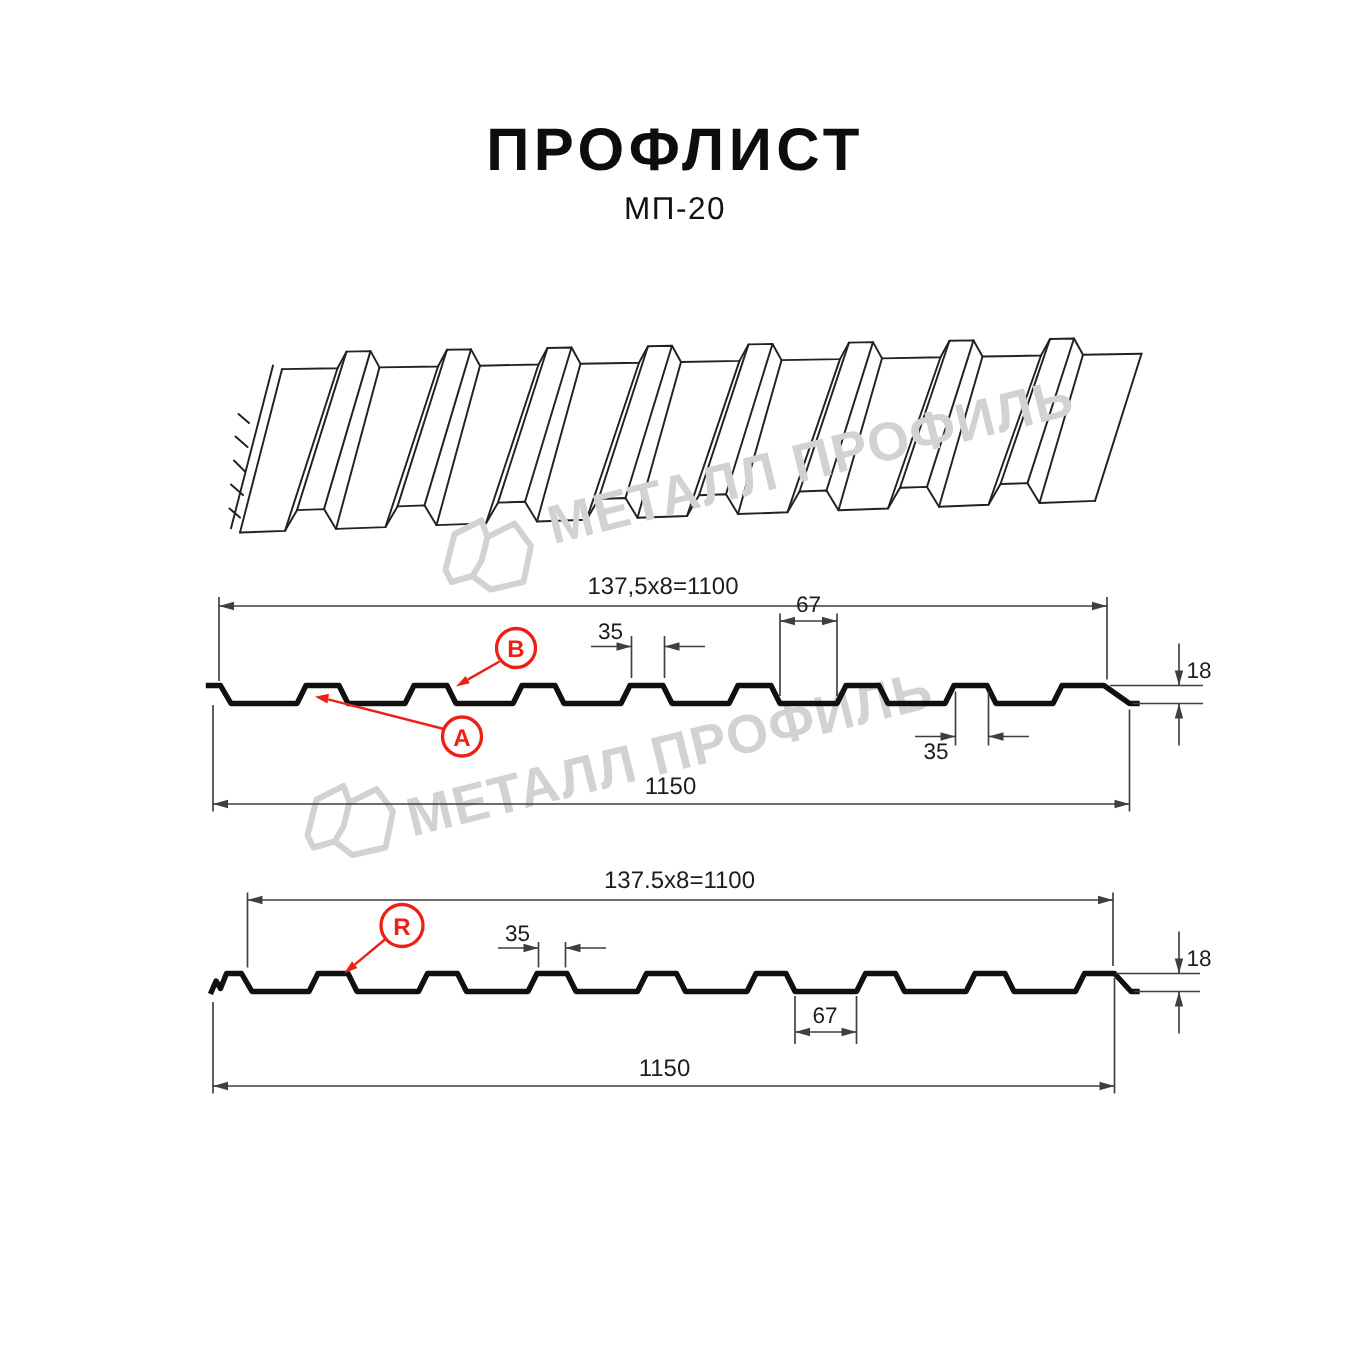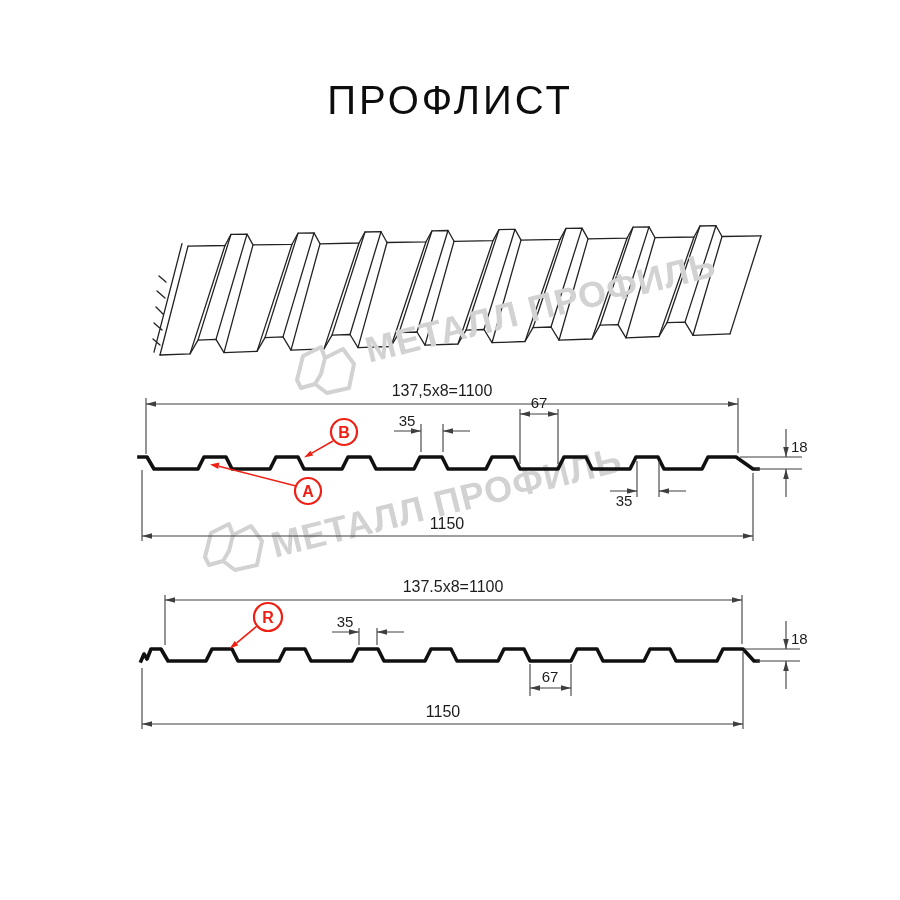--- a/index.html
+++ b/index.html
@@ -1,19 +1,19 @@
 <!DOCTYPE html>
 <html><head>
 <meta charset="utf-8">
 <style>
   html,body{margin:0;padding:0;background:#ffffff;}
   .page{position:relative;width:900px;height:900px;background:#ffffff;overflow:hidden;
         font-family:"Liberation Sans",sans-serif;}
   .title{position:absolute;left:0;top:78px;width:900px;text-align:center;
-         font-size:40px;font-weight:400;letter-spacing:3px;color:#0d0d0d;margin:0;}
+         font-size:40px;font-weight:700;letter-spacing:3px;color:#0d0d0d;margin:0;}
   .subtitle{position:absolute;left:0;top:128px;width:900px;text-align:center;
             font-size:21px;font-weight:400;letter-spacing:1px;color:#111;margin:0;}
   .note{position:absolute;left:0;top:797px;width:900px;text-align:center;
         font-size:19px;font-weight:700;letter-spacing:0.5px;color:#141414;margin:0;}
   svg{position:absolute;overflow:visible;}
   .sheet3d{left:140px;top:218px;}
   .diag1{left:125px;top:384px;}
   .diag2{left:125px;top:580px;}
   .thin{stroke:#222;stroke-width:1.3;fill:none;stroke-linejoin:round;stroke-linecap:round;}
   .profile{stroke:#101010;stroke-width:3.6;fill:none;stroke-linejoin:round;stroke-linecap:square;}
@@ -32,20 +32,21 @@
   .wm-logo{position:absolute;}
   .wm-logo path{stroke:#d3d2d2;stroke-width:4;fill:none;stroke-linejoin:round;}
   .anchor-mid{text-anchor:middle;}
 </style>
 </head>
 <body>
 
 <div class="page">
 
   <h1 class="title">ПРОФЛИСТ</h1>
+  <div class="subtitle">МП-20</div>
 
   <svg class="sheet3d" width="640" height="150" viewBox="140 218 640 150">
     <path class="thin" d="M160,355 L190,353.9 L198,340.1 L216,339.4 L224,352.6 L257,351.4 L265,337.6 L283,336.9 L291,350.1
          L324,348.9 L332,335.1 L350,334.5 L358,347.7 L391,346.5 L399,332.7 L417,332 L425,345.2
          L458,344 L466,330.2 L484,329.5 L492,342.7 L525,341.5 L533,327.7 L551,327 L559,340.2
          L592,339 L600,325.2 L618,324.6 L626,337.8 L659,336.5 L667,322.7 L685,322.1 L693,335.3 L730,333.9"></path>
     <path class="thin" d="M188,246.1 L225,245.5 L231,234.4 L247,234.1 L253,244.9 L292,244.3 L298,233.2 L314,232.9 L320,243.8
          L359,243 L365,232 L381,231.7 L387,242.5 L426,241.8 L432,230.8 L448,230.5 L454,241.3
          L493,240.6 L499,229.6 L515,229.3 L521,240.1 L560,239.4 L566,228.4 L582,228.1 L588,238.9
          L627,238.2 L633,227.2 L649,226.9 L655,237.7 L694,237 L700,226 L716,225.7 L722,236.5 L761,235.8"></path>

